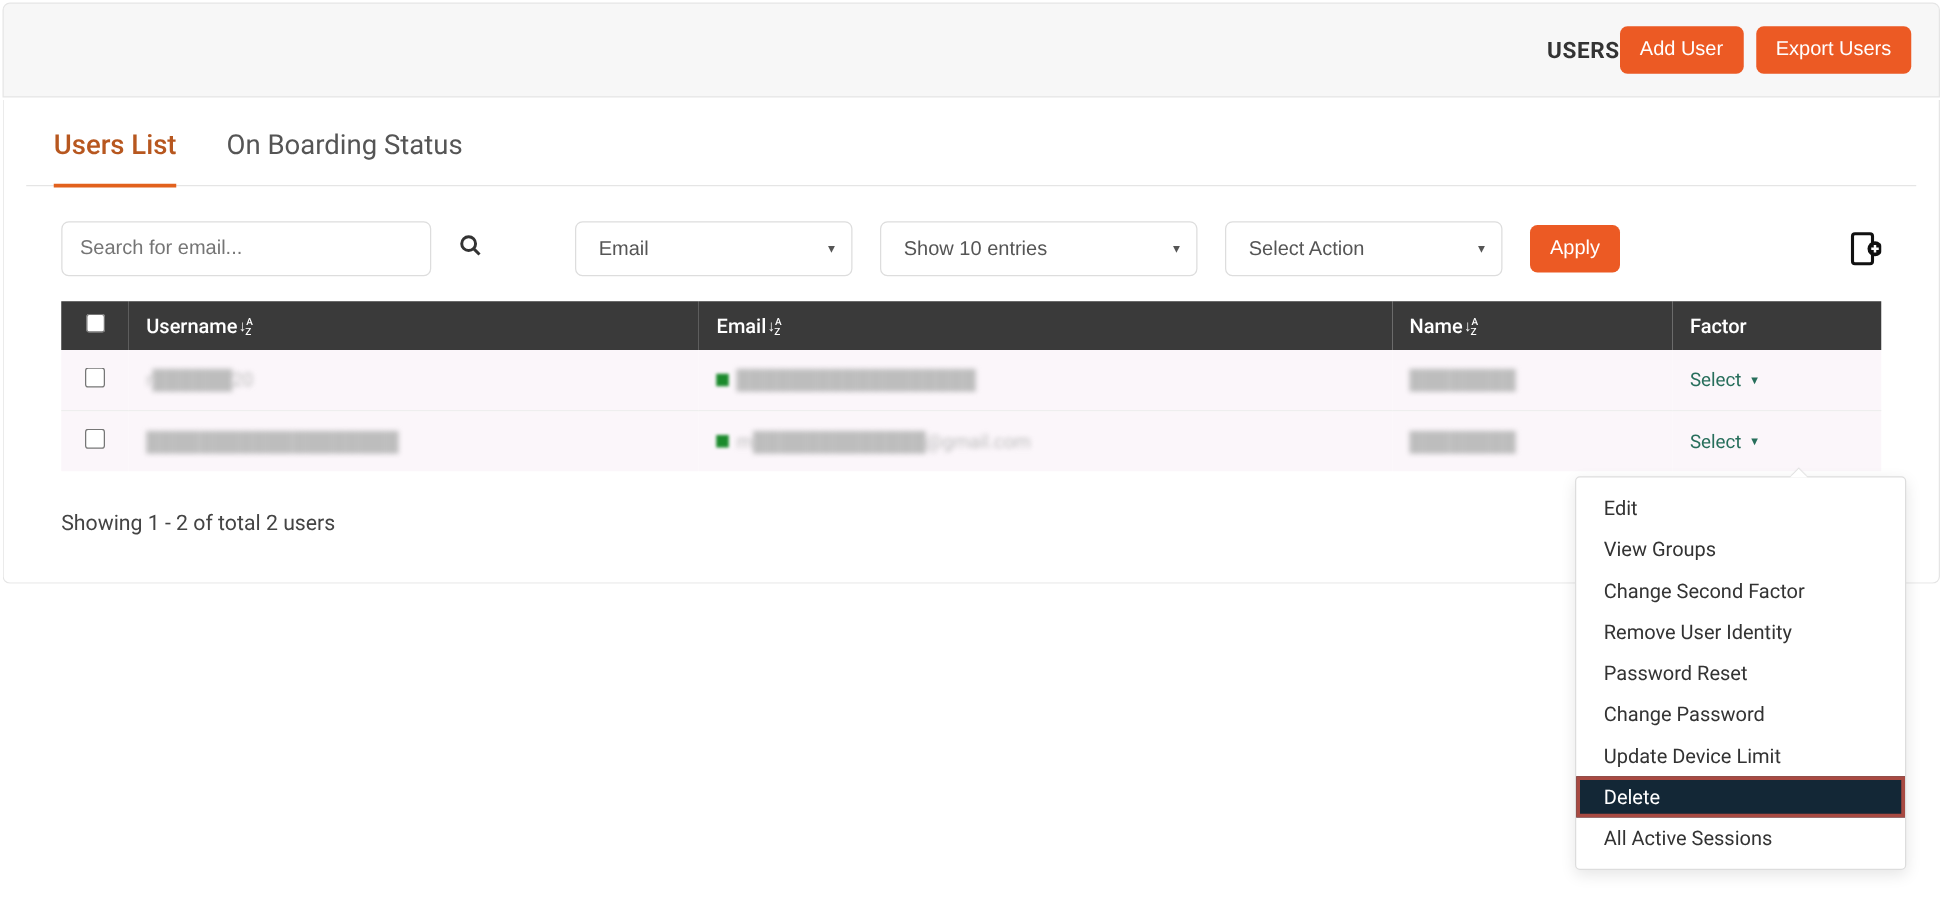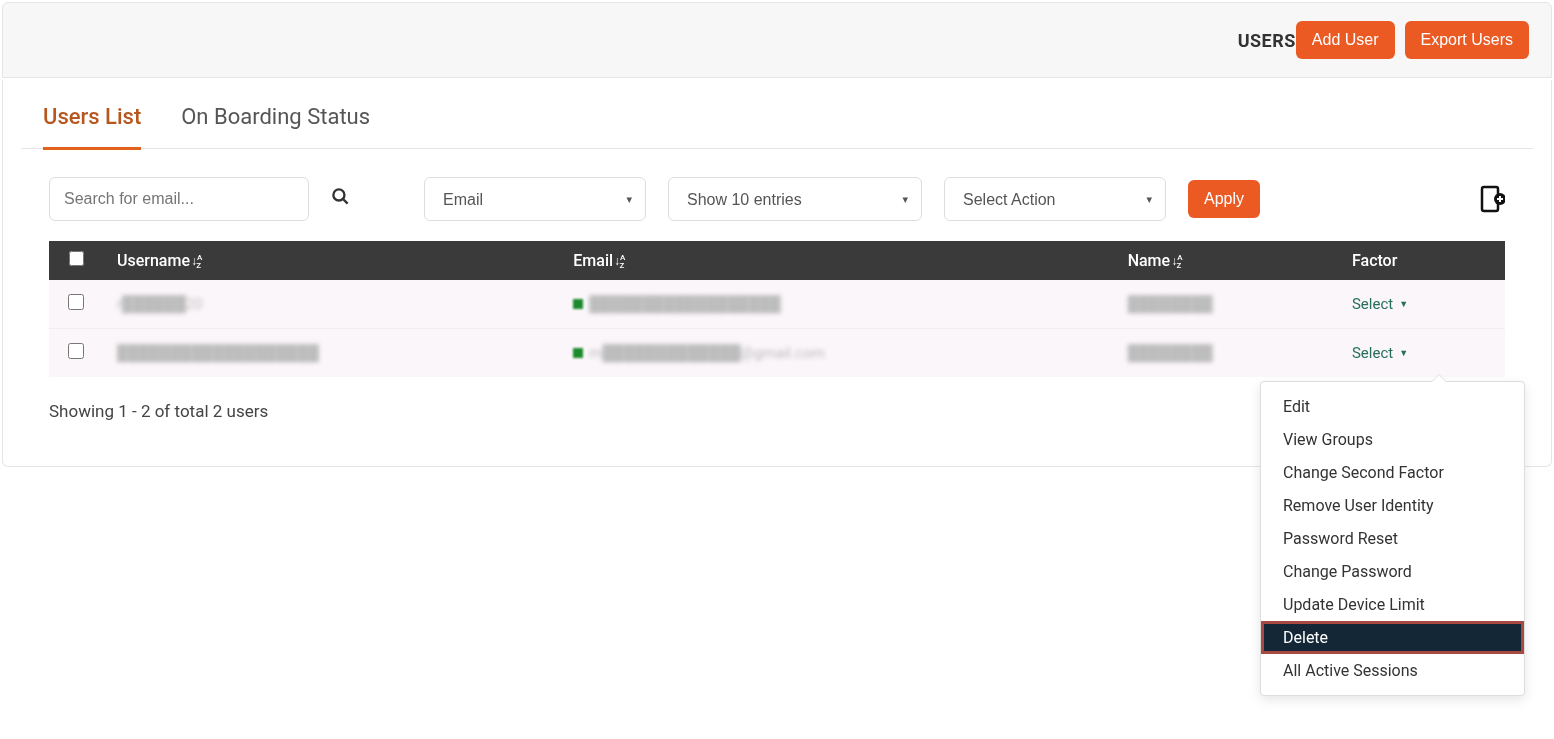--- a/index.html
+++ b/index.html
@@ -57,21 +57,21 @@
   }
   
   .filter-row {
     display: flex;
     align-items: center;
     gap: 22px;
     padding: 28px 46px 20px 46px;
   }
   .search-input {
     height: 44px;
-    width: 260px;
+    width: 296px;
     border: 1px solid #ddd;
     border-radius: 6px;
     padding: 0 14px;
     font-size: 16px;
     color: #888;
   }
   .search-icon { font-size: 19px; color: #333; }
   .select-wrap {
     position: relative;
     height: 44px;
@@ -132,20 +132,21 @@
     display: inline-flex;
     align-items: center;
     gap: 6px;
   }
   .select-action-link .tri { font-size: 9px; }
   
   .table-footer {
     padding: 24px 46px 0 46px;
     display: flex;
     justify-content: space-between;
+    align-items: center;
   }
   .showing-text { font-size: 17px; color: #444; }
   .pagination { display: flex; }
   .pagination .page-btn {
     border: 1px solid #ddd;
     background: #fff;
     color: #555;
     padding: 8px 14px;
     font-size: 15px;
     cursor: pointer;

